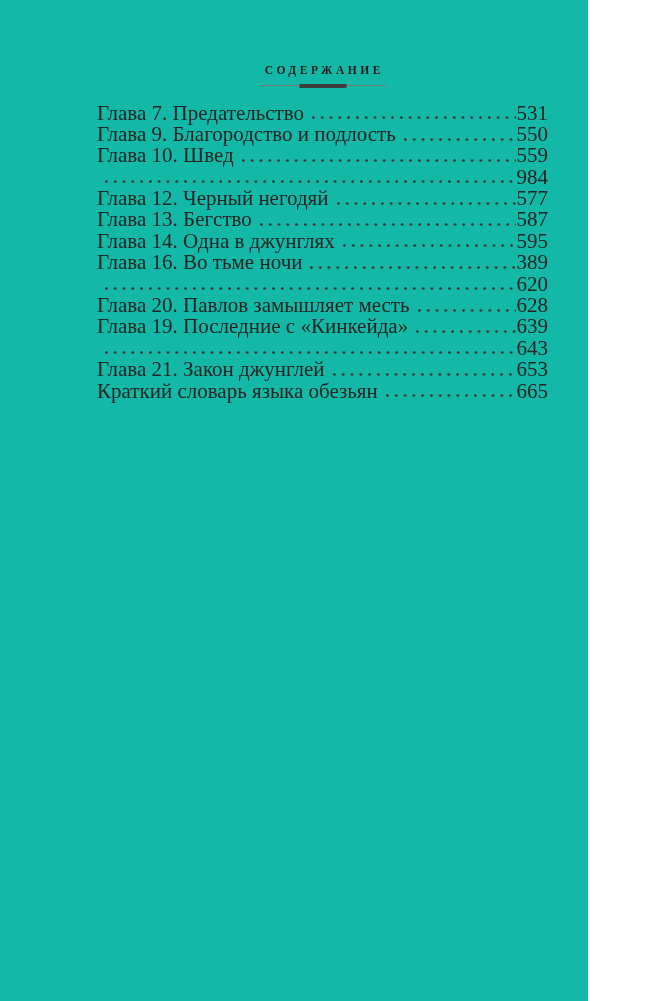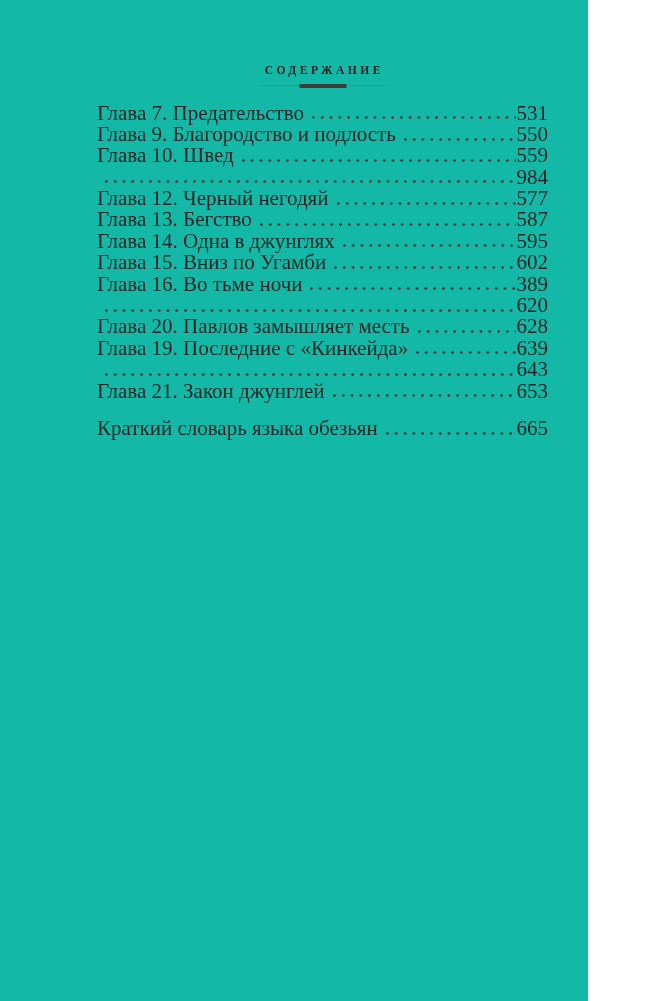--- a/index.html
+++ b/index.html
@@ -48,21 +48,21 @@
     background: #3c3c3c;
   }
   .toc { margin-top: 15px; }
   .entry {
     display: flex;
     height: 21.4px;
     font-size: 21px;
     line-height: 21.4px;
     white-space: nowrap;
   }
-  .entry.gap { margin-top: 16px; }
+  .entry.gap { }
   .label { flex: 0 0 auto; }
   .leader {
     flex: 1 1 auto;
     margin-left: 5px;
     margin-right: 1px;
     background-image: radial-gradient(circle, #3a3a3a 1.2px, rgba(0,0,0,0) 1.6px);
     background-size: 8.8px 3.4px;
     background-repeat: repeat-x;
     background-position: left 0px bottom 4.4px;
   }
@@ -103,25 +103,20 @@
         <span class="label">Глава 13. Бегство</span>
         <span class="leader"></span>
         <span class="pnum">587</span>
       </div>
       <div class="entry">
         <span class="label">Глава 14. Одна в джунглях</span>
         <span class="leader"></span>
         <span class="pnum">595</span>
       </div>
       <div class="entry">
-        <span class="label">Глава 15. Вниз по Угамби</span>
-        <span class="leader"></span>
-        <span class="pnum">602</span>
-      </div>
-      <div class="entry">
         <span class="label">Глава 16. Во тьме ночи</span>
         <span class="leader"></span>
         <span class="pnum">389</span>
       </div>
       <div class="entry">
         <span class="leader"></span>
         <span class="pnum">620</span>
       </div>
       <div class="entry">
         <span class="label">Глава 20. Павлов замышляет месть</span>

